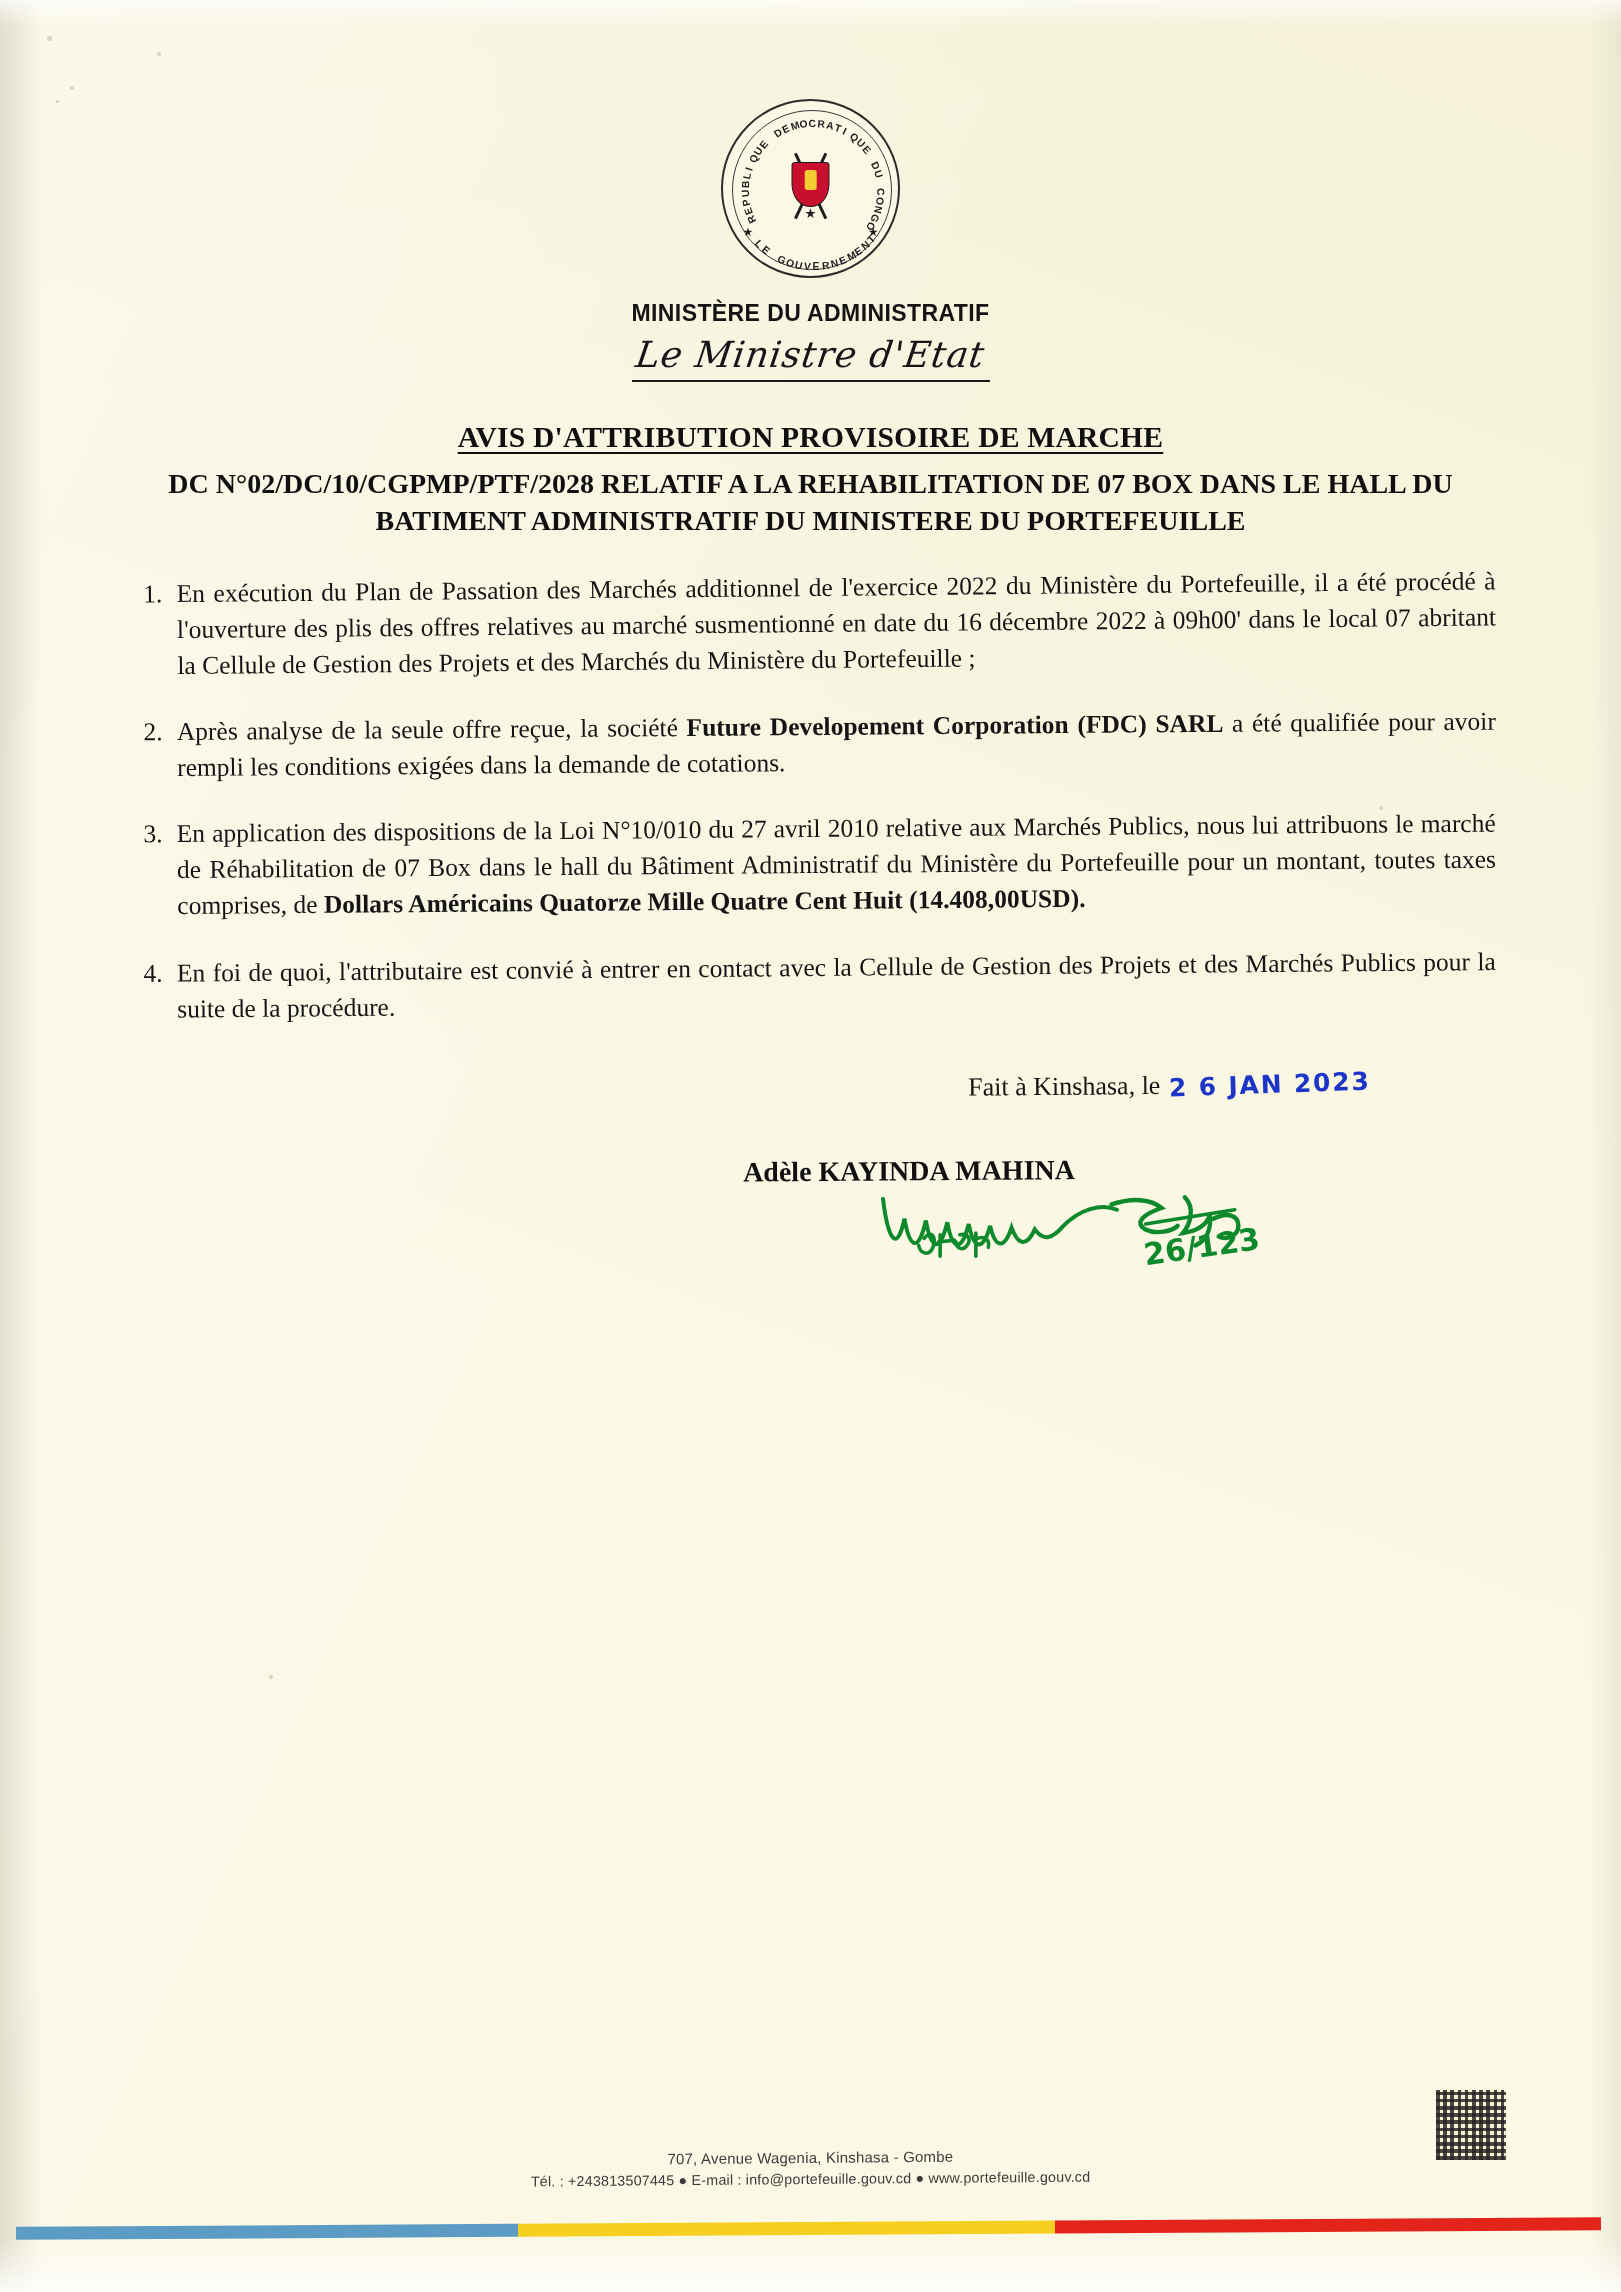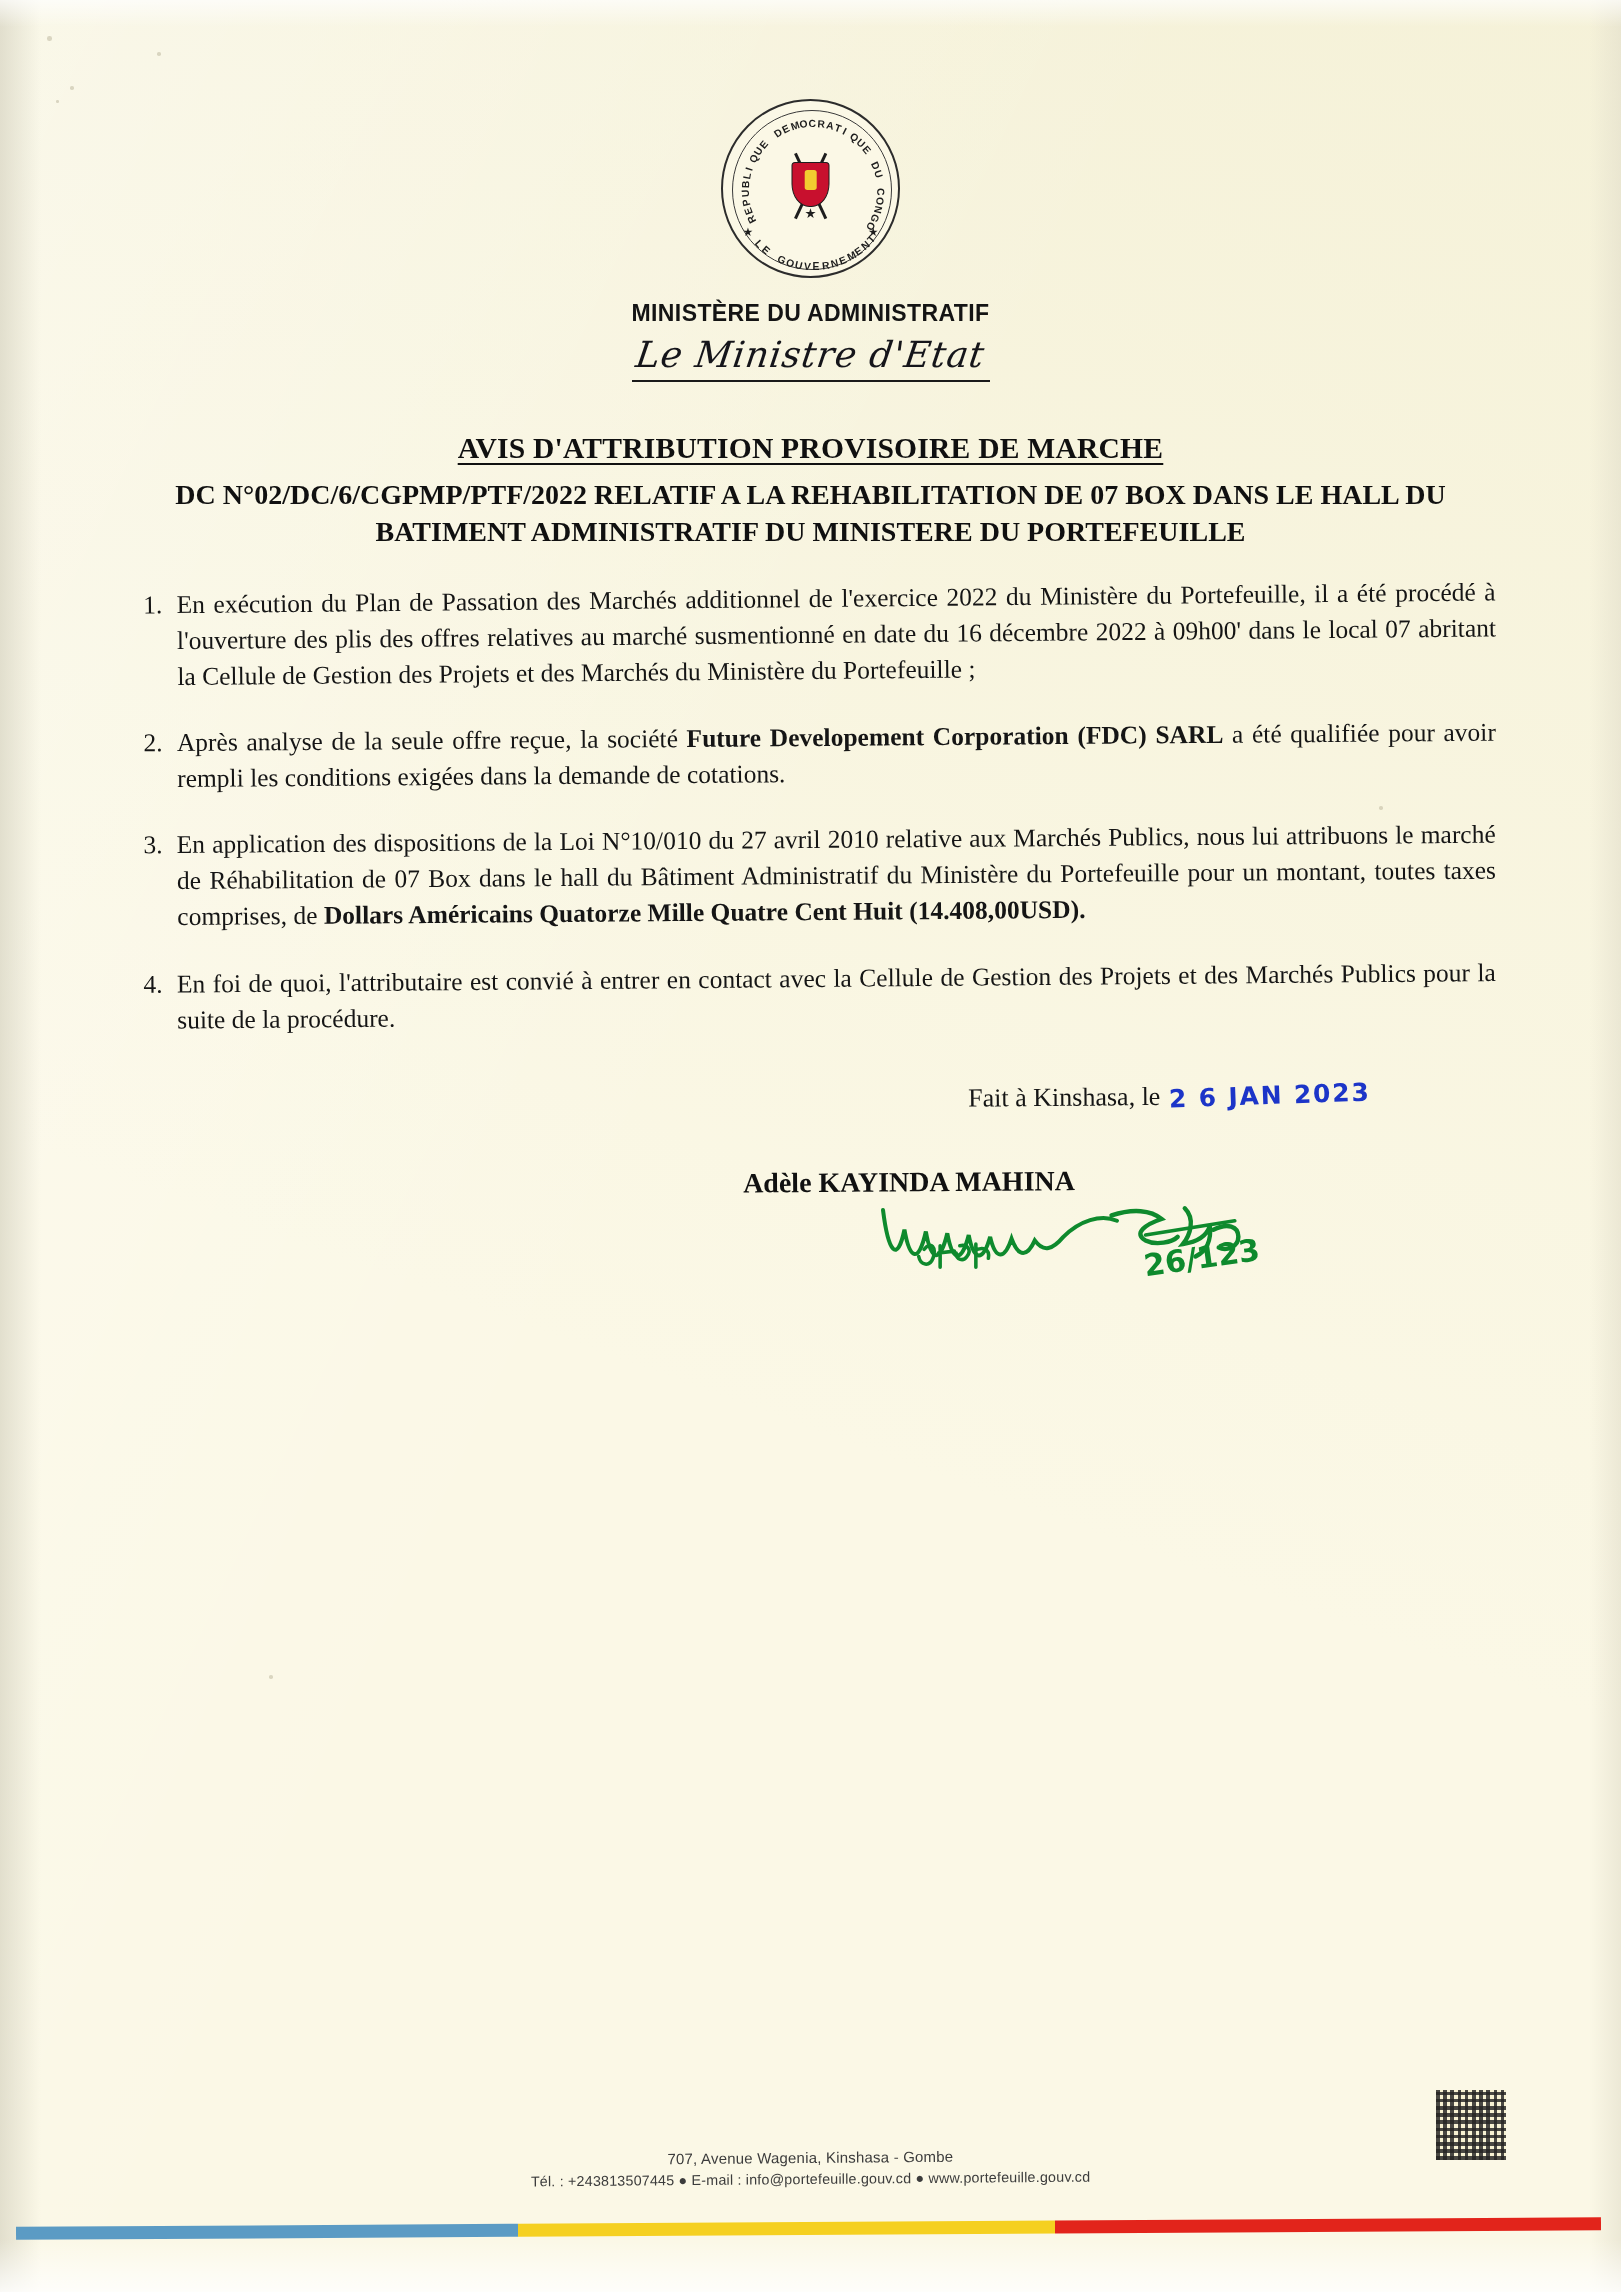--- a/index.html
+++ b/index.html
@@ -183,21 +183,21 @@
   }
   .script-rule {
     width: 358px;
     height: 1.8px;
     background: #1a1a1a;
     margin: 5.4px auto 0 auto;
   }
 
   
   .doc-title {
-    margin-top: 50px;
+    margin-top: 39px;
     text-align: center;
     font-weight: bold;
     font-size: 29.6px;
     text-decoration: underline;
     text-underline-offset: 4.5px;
     letter-spacing: 0.2px;
     color: #101010;
   }
   .doc-subtitle {
     margin-top: 12.5px;
@@ -417,21 +417,21 @@
         <div class="star-left">★</div>
         <div class="star-right">★</div>
       </div>
     </div>
 
     <div class="ministry-name">MINISTÈRE DU ADMINISTRATIF</div>
     <div class="minister-script">Le Ministre d'Etat</div>
     <div class="script-rule"></div>
 
     <div class="doc-title">AVIS D'ATTRIBUTION PROVISOIRE DE MARCHE</div>
-    <div class="doc-subtitle">DC N°02/DC/6/CGPMP/PTF/2022 RELATIF A LA REHABILITATION DE 07 BOX DANS LE HALL DU BATIMENT ADMINISTRATIF DU MINISTERE DU PORTEFEUILLE</div>
+    <div class="doc-subtitle">DC N°02/DC/10/CGPMP/PTF/2028 RELATIF A LA REHABILITATION DE 07 BOX DANS LE HALL DU BATIMENT ADMINISTRATIF DU MINISTERE DU PORTEFEUILLE</div>
 
     <div class="body-list">
 
       <div class="clause c1">
         <div class="clause-num">1.</div>
         <div class="clause-text">En exécution du Plan de Passation des Marchés additionnel de l'exercice 2022 du Ministère du Portefeuille, il a été procédé à l'ouverture des plis des offres relatives au marché susmentionné en date du 16 décembre 2022 à 09h00' dans le local 07 abritant la Cellule de Gestion des Projets et des Marchés du Ministère du Portefeuille ;</div>
       </div>
 
       <div class="clause c2">
         <div class="clause-num">2.</div>

